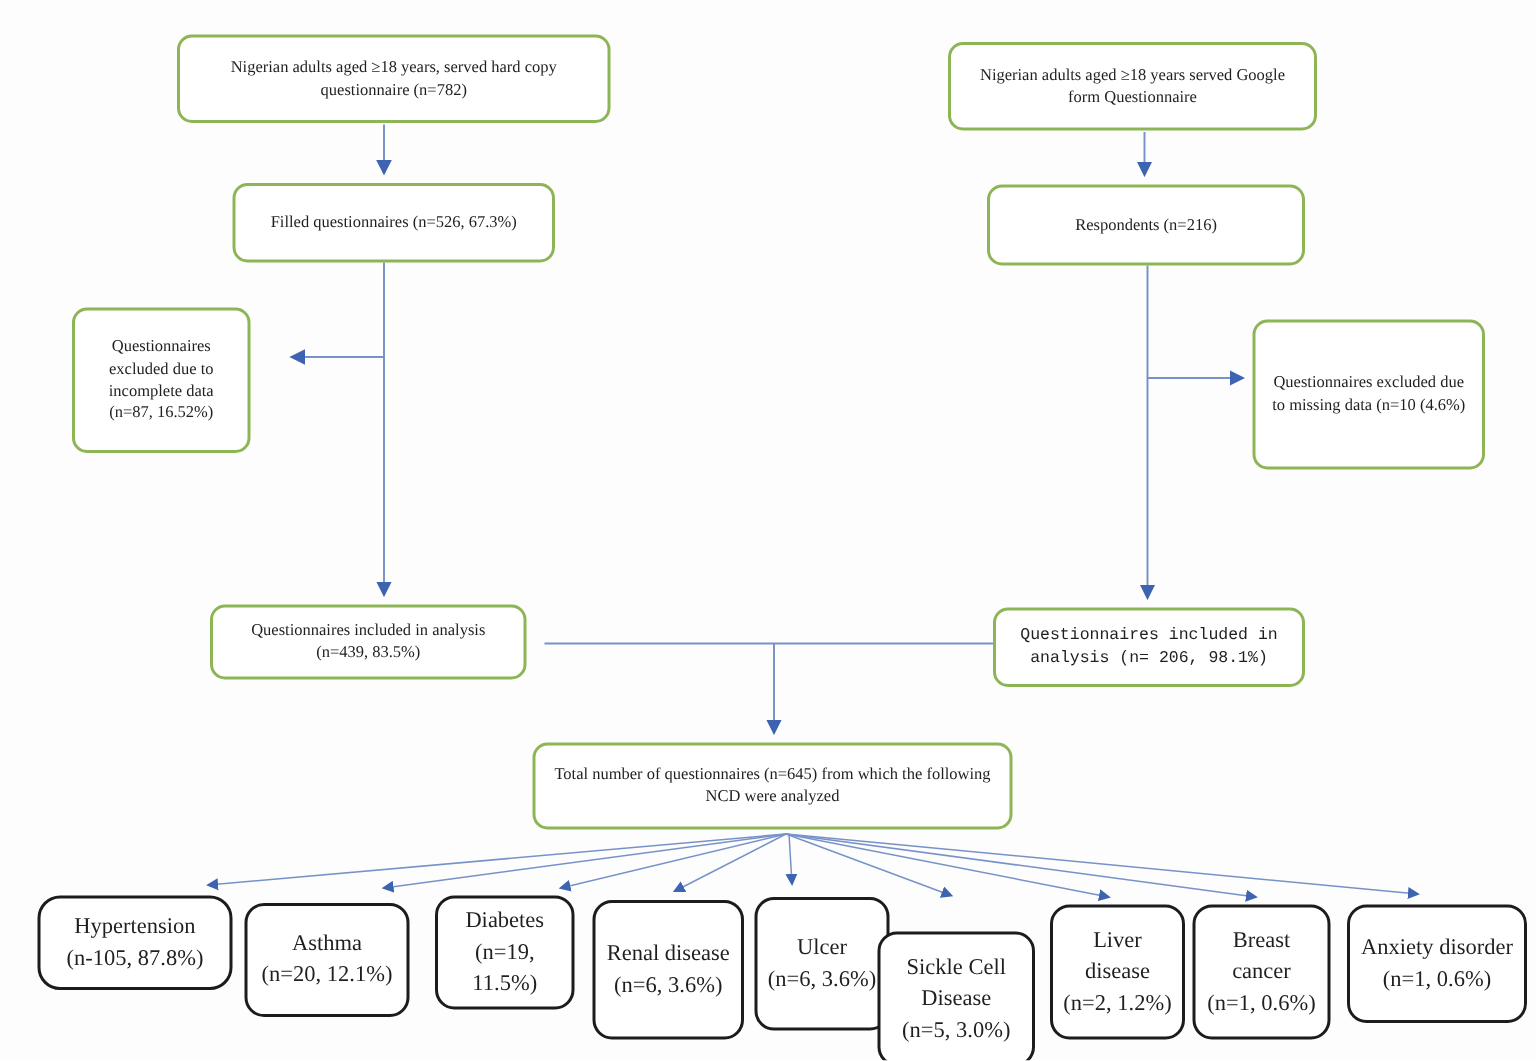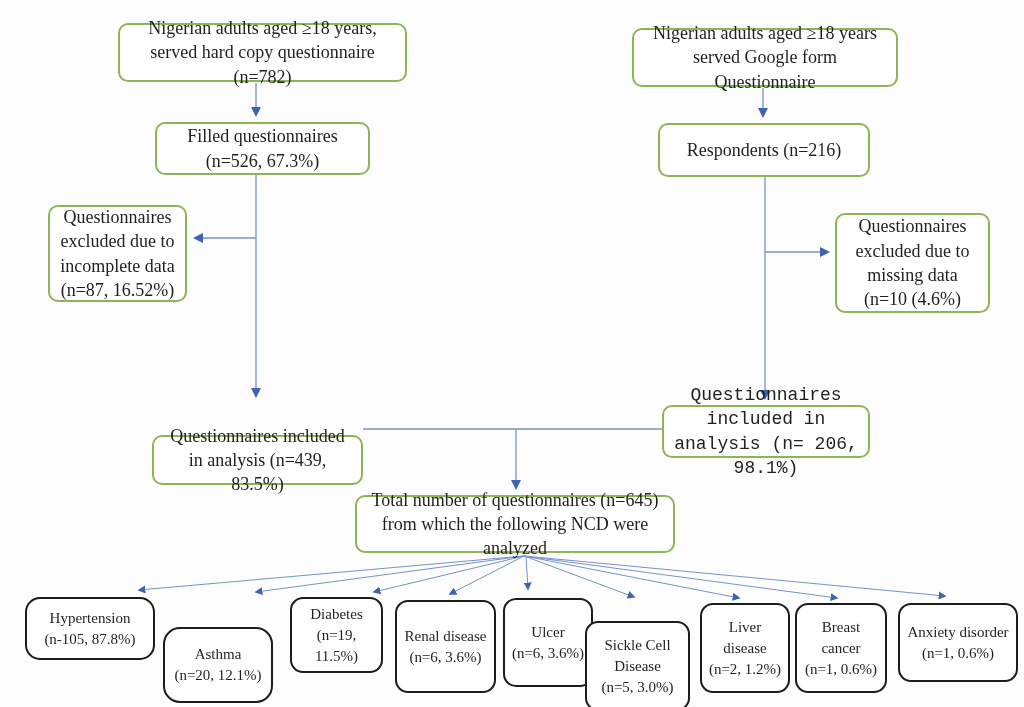--- a/index.html
+++ b/index.html
@@ -16,33 +16,33 @@
   }
   .connectors{position:absolute;left:0;top:0;width:1024px;height:707px;pointer-events:none;}
   .connectors .ln{stroke:var(--line);stroke-width:1.3;fill:none;}
   .connectors .thin{stroke-width:1;}
   .connectors .head{fill:var(--arrow);}
   .node{
     position:absolute;box-sizing:border-box;display:flex;flex-direction:column;
     align-items:center;justify-content:center;text-align:center;background:#ffffff;
     line-height:1.35;
   }
-  .gbox{border:2px solid var(--green-border);border-radius:10px;font-size:18px;padding:18px 8px;}
+  .gbox{border:2px solid var(--green-border);border-radius:10px;font-size:11px;padding:18px 8px;}
   .kbox{border:2.5px solid var(--black-border);border-radius:13px;font-size:15px;padding:3px 6px;line-height:1.4;}
   .b-hardcopy{left:118px;top:23px;width:289px;height:59px;}
-  .b-googleform{left:632px;top:28px;width:266px;height:59px;}
+  .b-googleform{left:632px;top:28px;width:246px;height:59px;}
   .b-filled{left:155px;top:122px;width:215px;height:53px;}
   .b-respondents{left:658px;top:123px;width:212px;height:54px;}
-  .b-excluded-left{left:48px;top:205px;width:139px;height:97px;}
+  .b-excluded-left{left:48px;top:205px;width:119px;height:97px;}
   .b-excluded-right{left:835px;top:213px;width:155px;height:100px;}
-  .b-included-left{left:152px;top:403px;width:211px;height:50px;margin-top:32px;}
+  .b-included-left{left:140px;top:403px;width:211px;height:50px;}
   .b-included-right{left:662px;top:405px;width:208px;height:53px;font-family:Liberation Mono, monospace;}
   .b-total{left:355px;top:495px;width:320px;height:58px;}
   .ncd-1{left:25px; top:597px;width:130px;height:63px;border-radius:15px;}
-  .ncd-2{left:163px;top:627px;width:110px;height:76px;border-radius:17px;}
+  .ncd-2{left:163px;top:602px;width:110px;height:76px;}
   .ncd-3{left:290px;top:597px;width:93px; height:76px;}
   .ncd-4{left:395px;top:600px;width:101px; height:93px;}
   .ncd-5{left:503px;top:598px;width:90px; height:89px;}
   .ncd-6{left:585px;top:621px;width:105px;height:90px;}
   .ncd-7{left:700px;top:603px;width:90px; height:90px;}
   .ncd-8{left:795px;top:603px;width:92px; height:90px;}
   .ncd-9{left:898px;top:603px;width:120px;height:79px;}
 </style>
 </head>
 <body>

